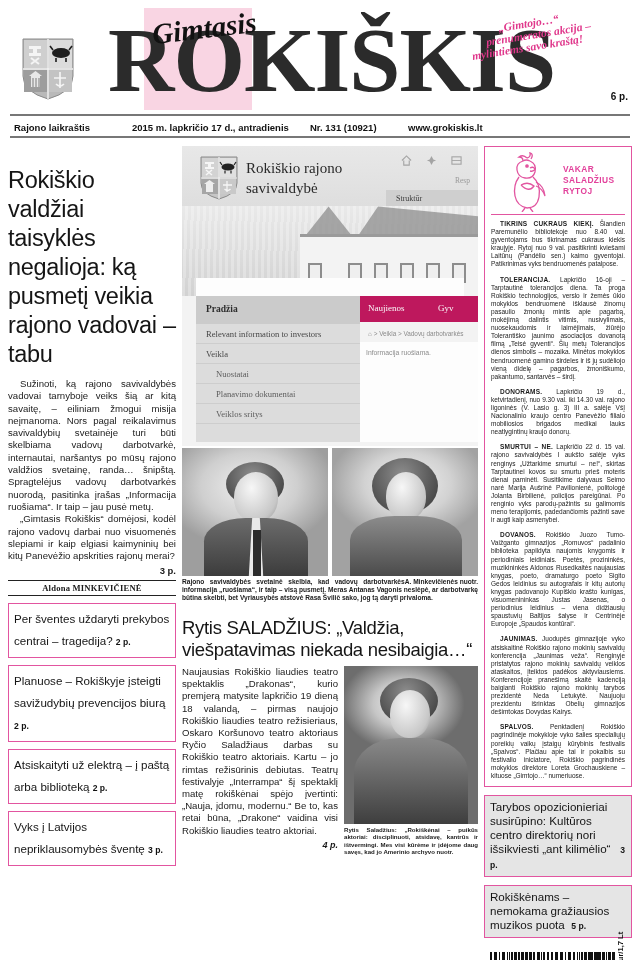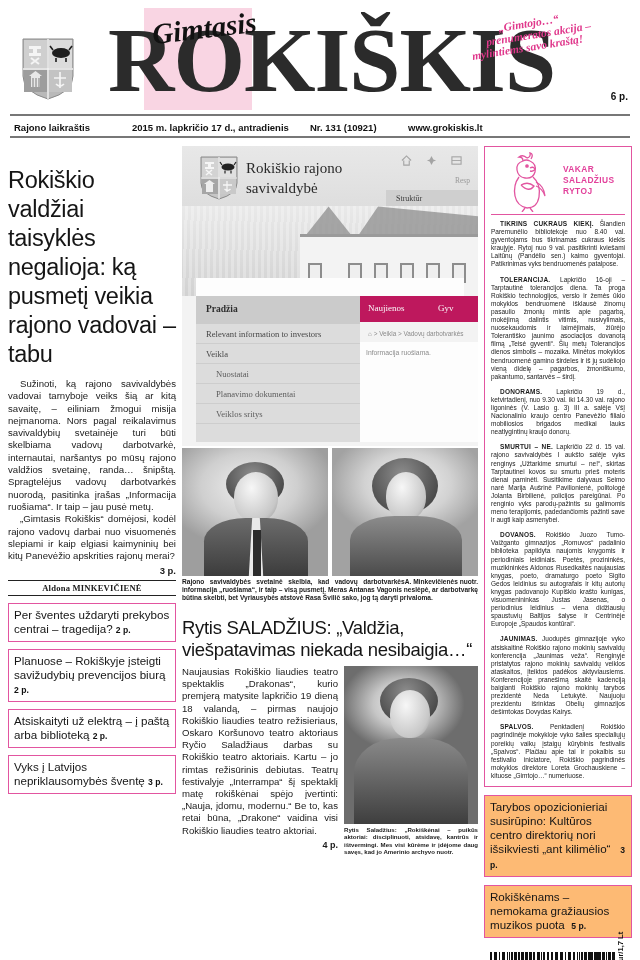--- a/index.html
+++ b/index.html
@@ -90,21 +90,21 @@
     padding:2px 0; text-align:center;
     font-family:"Liberation Serif", serif; font-size:8.6px; font-weight:700;
     letter-spacing:0.2px;
   }
 
   .teaser {
     margin-top:7px; border:1.6px solid #e255a0; padding:4px 5px 4px 5px;
     position:relative; background:#fff;
   }
   .teaser-txt {
-    font-size:11.6px; line-height:14px; color:#151515;
+    font-size:11.6px; line-height:22px; color:#151515;
   }
   .teaser-pg {
     font-size:8.6px; font-weight:700; color:#111;
   }
   .tpg-inline { white-space:nowrap; }
 
   
   .colCenter {
     position:absolute; left:182px; top:8px; width:296px;
   }
@@ -236,21 +236,21 @@
   .sal-box { margin-top:15px; }
   .sal-headline {
     font-size:18.5px; line-height:22px; color:#151515; letter-spacing:-0.3px;
   }
   .sal-flow { margin-top:5px; position:relative; height:210px; }
   .sal-text {
     width:156px; font-size:9.6px; line-height:12.2px; text-align:justify;
     color:#1b1b1b;
   }
   .sal-text p { margin:0; }
-  .sal-pg { text-align:right; font-size:9px; font-weight:700; margin-top:3px; width:156px;}
+  .sal-pg { text-align:right; font-size:9px; font-weight:700; margin-top:3px; width:156px;font-style:italic;}
   .sal-photo {
     position:absolute; right:0; top:0; width:134px; height:158px;
     overflow:hidden; background:#8f8f8f;
   }
   .sal-photo .bg {
     position:absolute; inset:0;
     background:
       radial-gradient(ellipse 46% 30% at 44% 24%, #f4f4f4 0%, #c6c6c6 48%, #6d6d6d 100%),
       linear-gradient(180deg,#757575,#3a3a3a);
   }
@@ -276,21 +276,21 @@
     letter-spacing:0.4px;
   }
   .vsr-rule { border-top:1.4px solid #e255a0; margin:0 0 5px 0; }
   .brief {
     font-size:6.5px; line-height:8.1px; text-align:justify; color:#1b1b1b;
     margin-bottom:7px; text-indent:9px;
   }
   .brief b { font-weight:700; letter-spacing:0.2px; }
 
   .rteaser {
-    margin-top:8px; border:1.6px solid #e255a0; padding:4px 5px; background:#fdba74;
+    margin-top:8px; border:1.6px solid #e255a0; padding:4px 5px; background:#e5e5e5;
   }
   .rteaser-txt { font-size:11.6px; line-height:14px; color:#151515; }
   .rteaser-pg { font-size:8.6px; font-weight:700; }
 
   .barcode-wrap {
     margin-top:14px; position:relative; height:72px;
   }
   .bc-main { position:absolute; left:6px; top:0; height:54px; display:flex; align-items:flex-start; }
   .bc-small { position:absolute; left:104px; top:0; height:40px; display:flex; }
   .bar { background:#111; margin-right:1px; }

